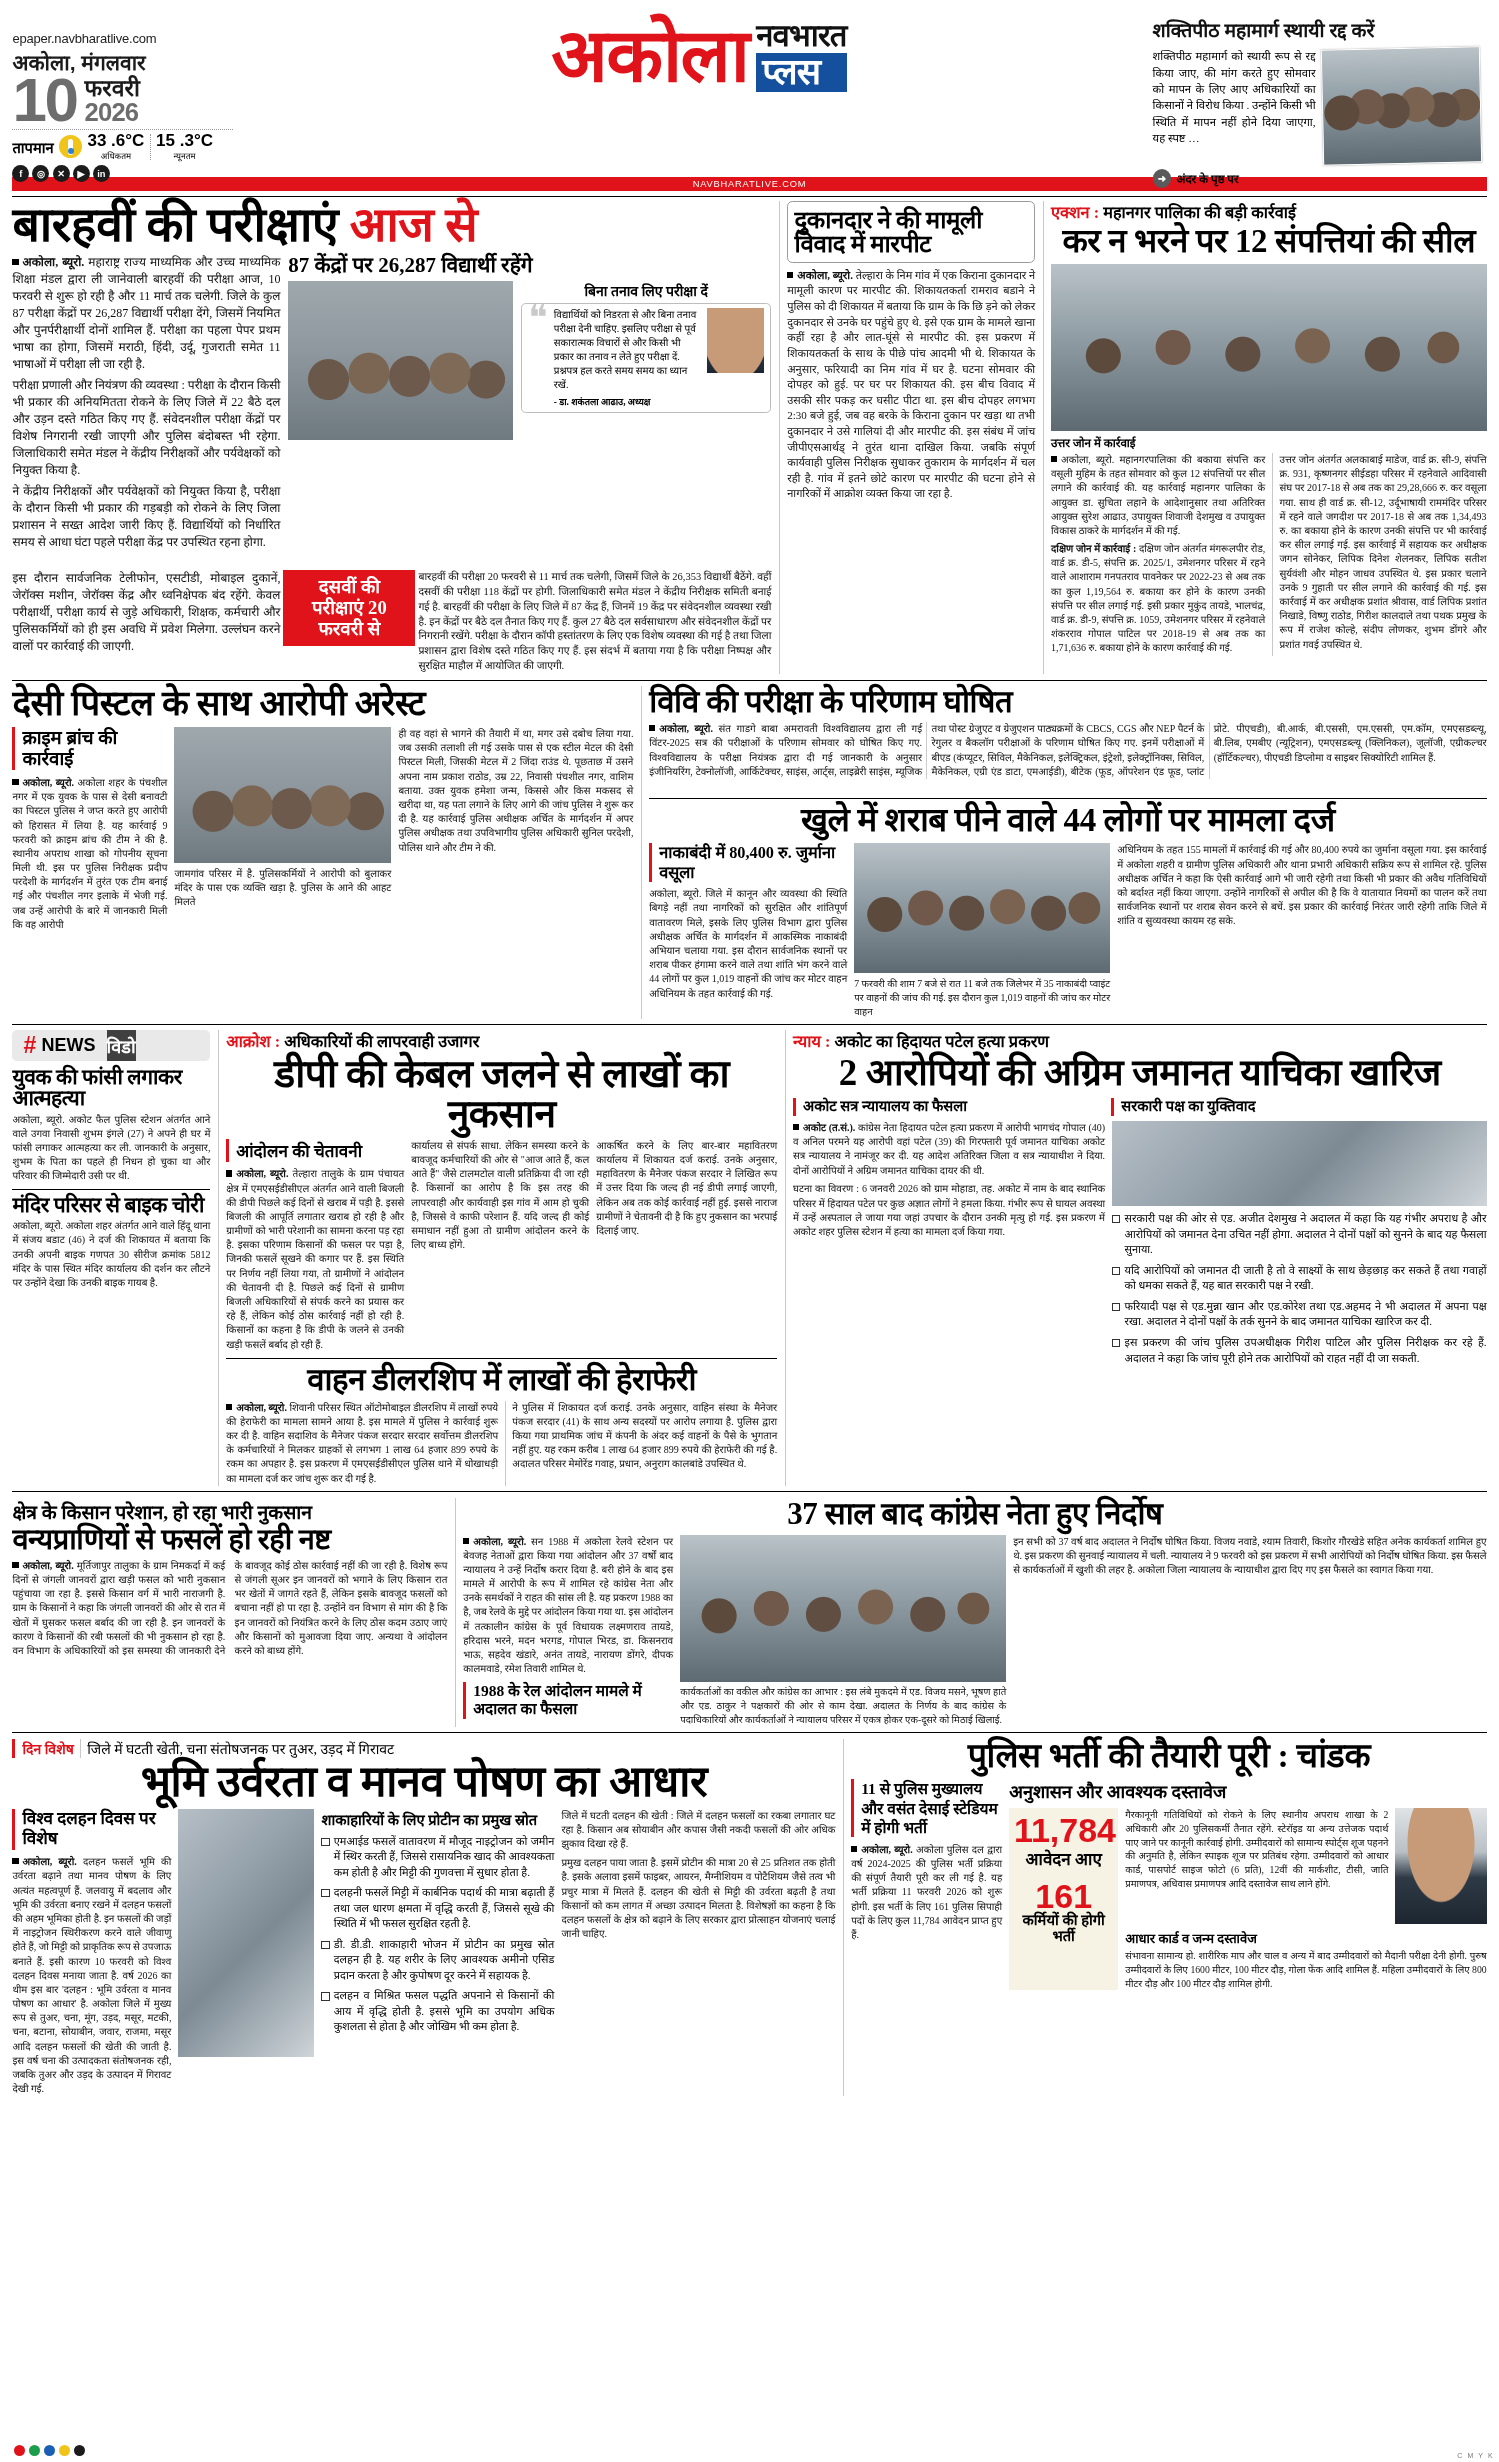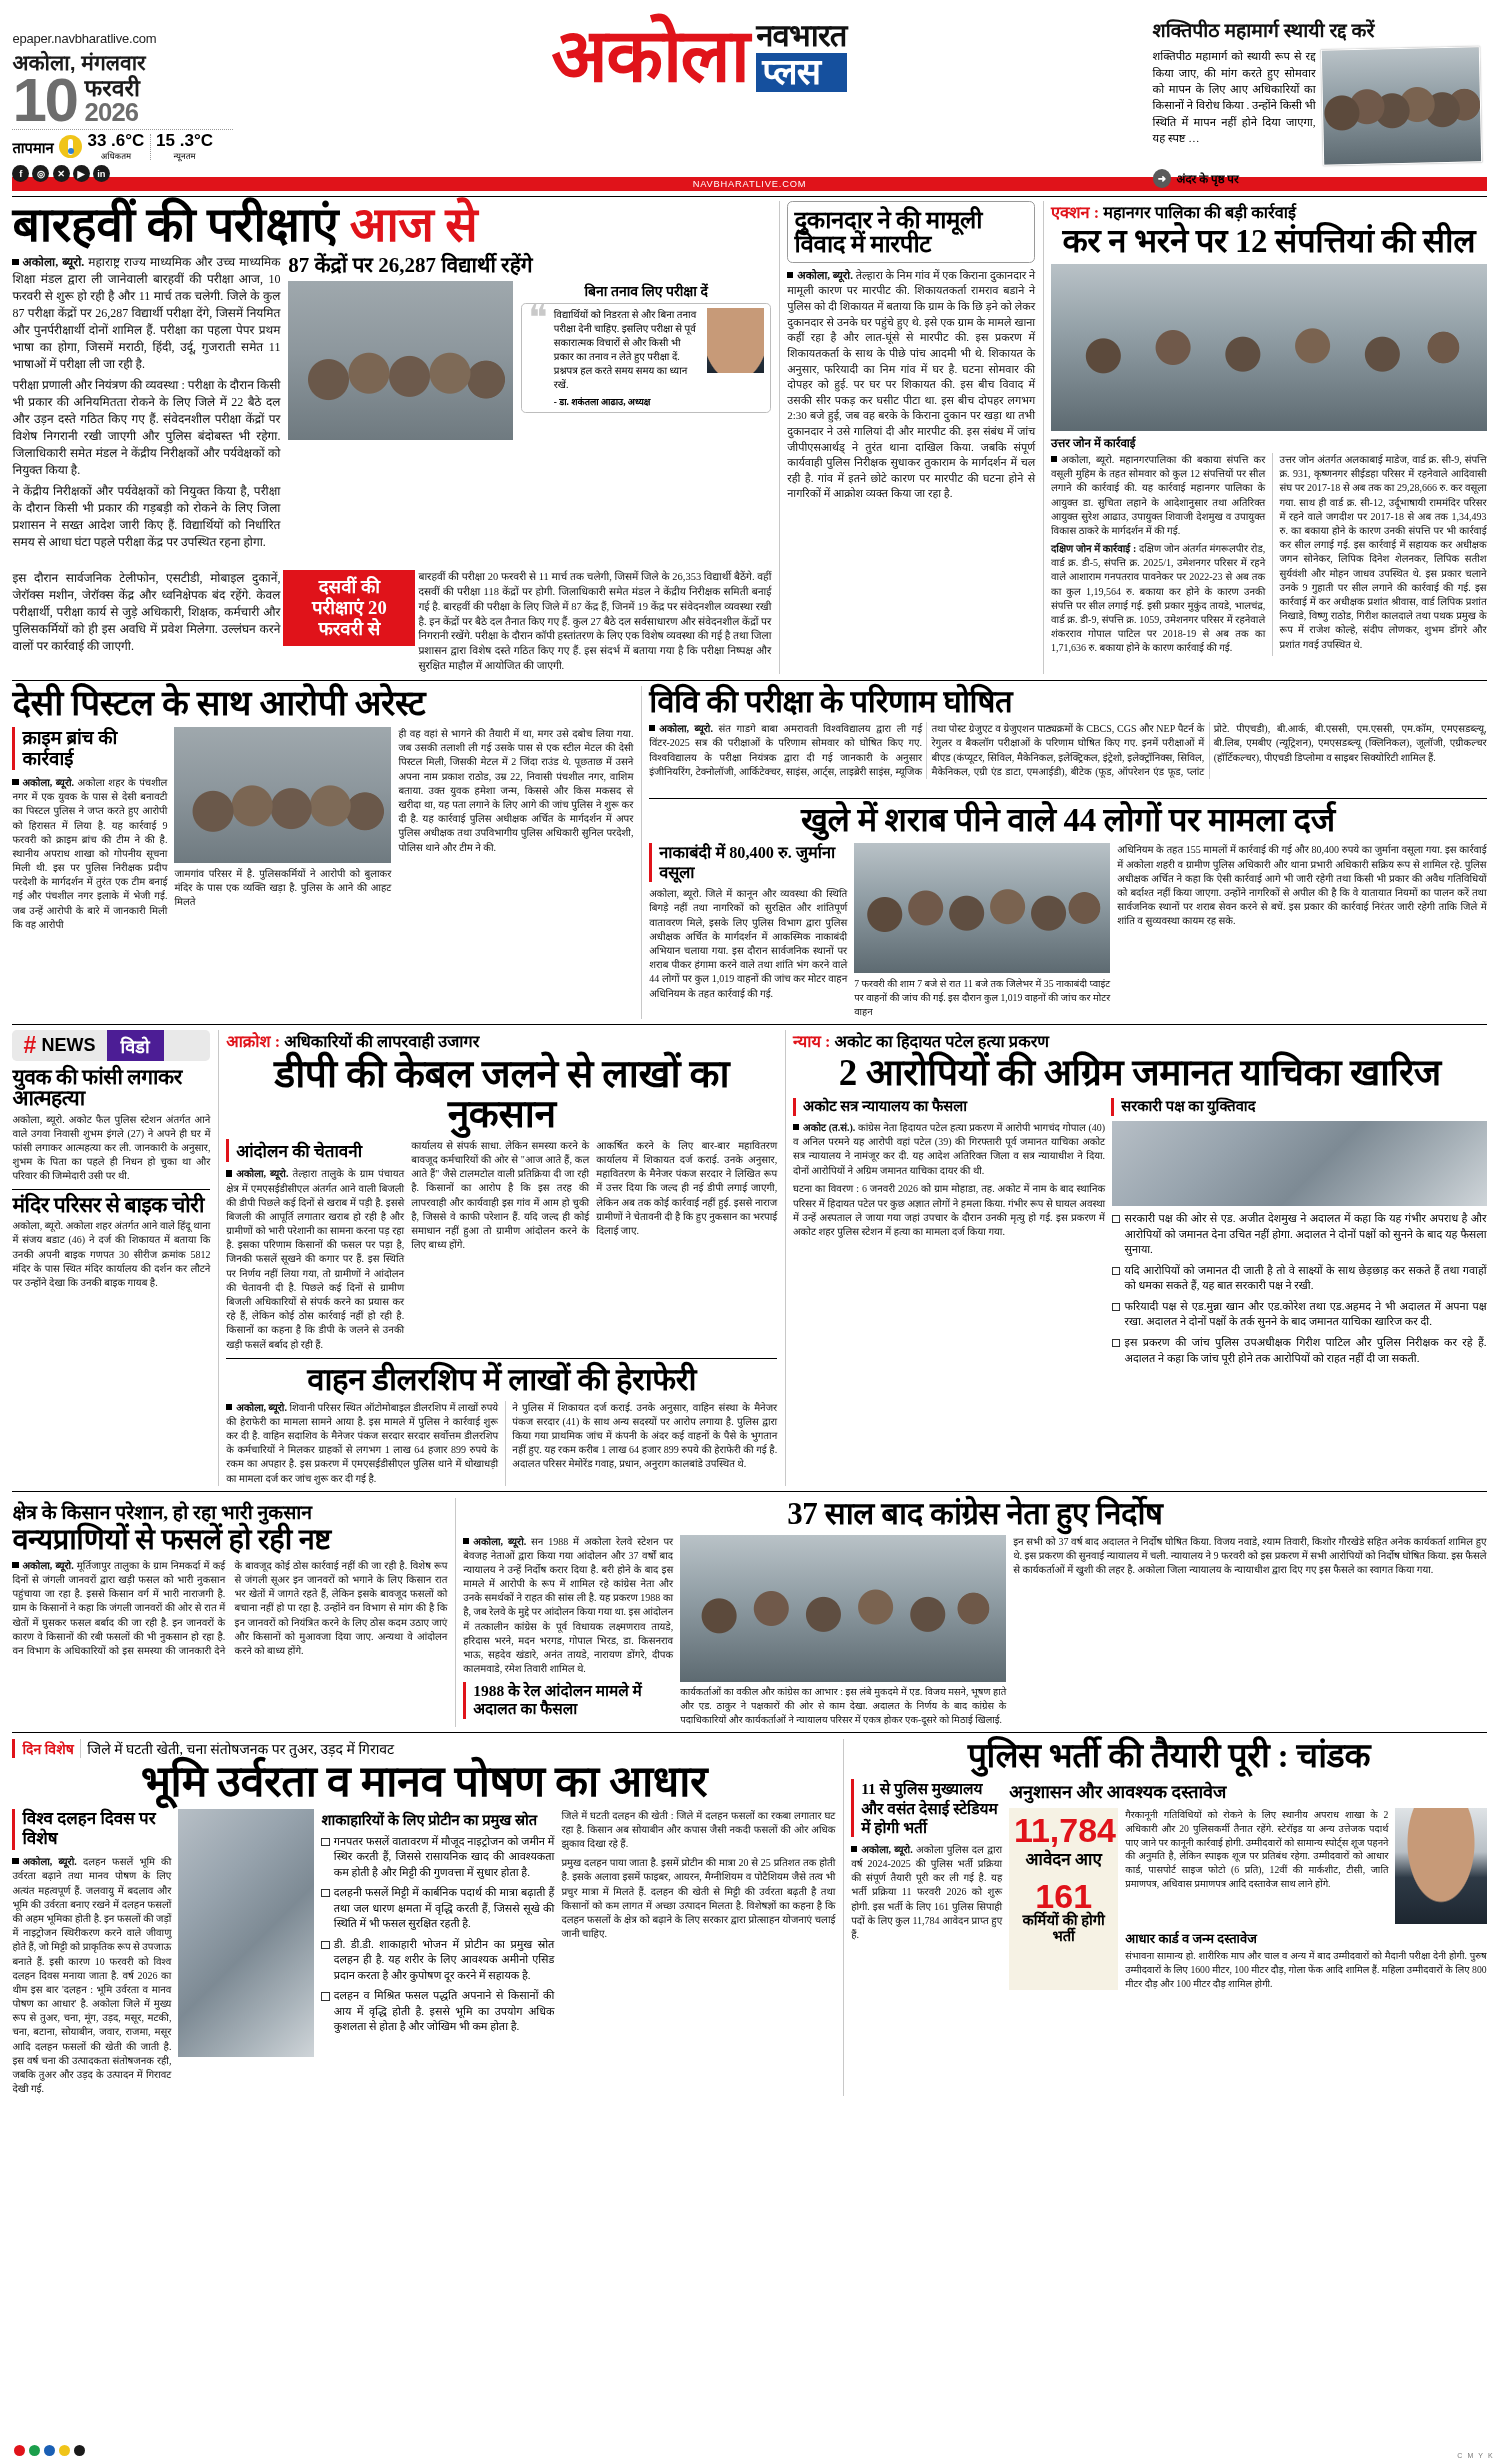--- a/index.html
+++ b/index.html
@@ -86,21 +86,21 @@
   .kicker{font-family:"Liberation Serif",serif;font-size:16.3px;font-weight:bold;margin-bottom:1.6px}
   .kicker .tag{color:#e0131a}
   .subhead{font-family:"Liberation Serif",serif;font-weight:bold;font-size:21px;line-height:1.1}
   .boxed{border:0.8px solid #9a9a9a;border-radius:5.4px;padding:5.4px 6.2px}
   .quote-box{border:0.8px solid #bdbdbd;border-radius:4.7px;padding:4.7px 6.2px;display:flex;gap:6.2px}
   .qmark{font-size:36px;color:#c9c9c9;line-height:.6;font-family:"Liberation Serif",serif}
   .redbox{background:#e0131a;color:#fff;font-family:"Liberation Serif",serif;font-weight:bold;
           font-size:18.6px;line-height:1.14;padding:6.2px 7.8px;text-align:center}
   .greybar{background:#e9e9e9;border-radius:4.7px;display:flex;align-items:center;overflow:hidden;height:31px}
   .gb-a{display:flex;align-items:center;gap:5.4px;padding:0 11px;font-family:"Liberation Sans",sans-serif;font-weight:bold;font-size:18px}
-  .gb-b{background:#4c1d95;color:#fff;padding:0 14px;height:100%;display:flex;align-items:center;
+  .gb-b{background:#404040;color:#fff;padding:0 0;height:100%;display:flex;align-items:center;
         font-family:"Liberation Sans",sans-serif;font-weight:bold;font-size:18px}
   .redleft{border-left:3.9px solid #e0131a;padding-left:7px}
   .bigred{color:#e0131a;font-family:"Liberation Sans",sans-serif;font-weight:bold;line-height:.95}
   .cream{background:#f6f2e4;padding:6.2px 4.7px;text-align:center}
   .bullets li{list-style:none;font-size:11px;line-height:1.4;margin-bottom:5.4px;padding-left:12.4px;position:relative;text-align:justify}
   .bullets li::before{content:"";position:absolute;left:0;top:3.9px;width:6.2px;height:6.2px;border:0.8px solid #333}
   .cmyk{position:absolute;right:4.7px;bottom:3.1px;font-family:"Liberation Sans",sans-serif;font-size:7px;color:#777;letter-spacing:1.6px}
   .dotsrow{display:flex;gap:3.9px}
   .dotsrow i{width:11px;height:11px;border-radius:50%;display:block}
 </style>
@@ -408,21 +408,21 @@
             <span class="sq"></span><b>अकोला, ब्यूरो.</b>
             <span>दलहन फसलें भूमि की उर्वरता बढ़ाने तथा मानव पोषण के लिए अत्यंत महत्वपूर्ण हैं. जलवायु में बदलाव और भूमि की उर्वरता बनाए रखने में दलहन फसलों की अहम भूमिका होती है. इन फसलों की जड़ों में नाइट्रोजन स्थिरीकरण करने वाले जीवाणु होते हैं, जो मिट्टी को प्राकृतिक रूप से उपजाऊ बनाते हैं. इसी कारण 10 फरवरी को विश्व दलहन दिवस मनाया जाता है. वर्ष 2026 का थीम इस बार 'दलहन : भूमि उर्वरता व मानव पोषण का आधार' है. अकोला जिले में मुख्य रूप से तुअर, चना, मूंग, उड़द, मसूर, मटकी, चना, बटाना, सोयाबीन, जवार, राजमा, मसूर आदि दलहन फसलों की खेती की जाती है. इस वर्ष चना की उत्पादकता संतोषजनक रही, जबकि तुअर और उड़द के उत्पादन में गिरावट देखी गई.</span>
           </div>
         </div>
         <div style="width:136px">
           <div class="photo grain" style="height:248px"></div>
         </div>
         <div style="width:233px">
           <div style="font-weight:bold;font-size:14.7px;margin-bottom:4.7px">शाकाहारियों के लिए प्रोटीन का प्रमुख स्रोत</div>
           <ul class="bullets">
-            <li>गनपतर फसलें वातावरण में मौजूद नाइट्रोजन को जमीन में स्थिर करती हैं, जिससे रासायनिक खाद की आवश्यकता कम होती है और मिट्टी की गुणवत्ता में सुधार होता है.</li>
+            <li>एमआईड फसलें वातावरण में मौजूद नाइट्रोजन को जमीन में स्थिर करती हैं, जिससे रासायनिक खाद की आवश्यकता कम होती है और मिट्टी की गुणवत्ता में सुधार होता है.</li>
             <li>दलहनी फसलें मिट्टी में कार्बनिक पदार्थ की मात्रा बढ़ाती हैं तथा जल धारण क्षमता में वृद्धि करती हैं, जिससे सूखे की स्थिति में भी फसल सुरक्षित रहती है.</li>
             <li>डी. डी.डी. शाकाहारी भोजन में प्रोटीन का प्रमुख स्रोत दलहन ही है. यह शरीर के लिए आवश्यक अमीनो एसिड प्रदान करता है और कुपोषण दूर करने में सहायक है.</li>
             <li>दलहन व मिश्रित फसल पद्धति अपनाने से किसानों की आय में वृद्धि होती है. इससे भूमि का उपयोग अधिक कुशलता से होता है और जोखिम भी कम होता है.</li>
           </ul>
         </div>
         <div style="flex:1">
           <div class="body-t" style="font-size:10px">जिले में घटती दलहन की खेती : जिले में दलहन फसलों का रकबा लगातार घट रहा है. किसान अब सोयाबीन और कपास जैसी नकदी फसलों की ओर अधिक झुकाव दिखा रहे हैं.</div>
           <div class="body-t" style="font-size:10px;margin-top:4.7px">प्रमुख दलहन पाया जाता है. इसमें प्रोटीन की मात्रा 20 से 25 प्रतिशत तक होती है. इसके अलावा इसमें फाइबर, आयरन, मैग्नीशियम व पोटैशियम जैसे तत्व भी प्रचुर मात्रा में मिलते हैं. दलहन की खेती से मिट्टी की उर्वरता बढ़ती है तथा किसानों को कम लागत में अच्छा उत्पादन मिलता है. विशेषज्ञों का कहना है कि दलहन फसलों के क्षेत्र को बढ़ाने के लिए सरकार द्वारा प्रोत्साहन योजनाएं चलाई जानी चाहिए.</div>
         </div>
       </div>

